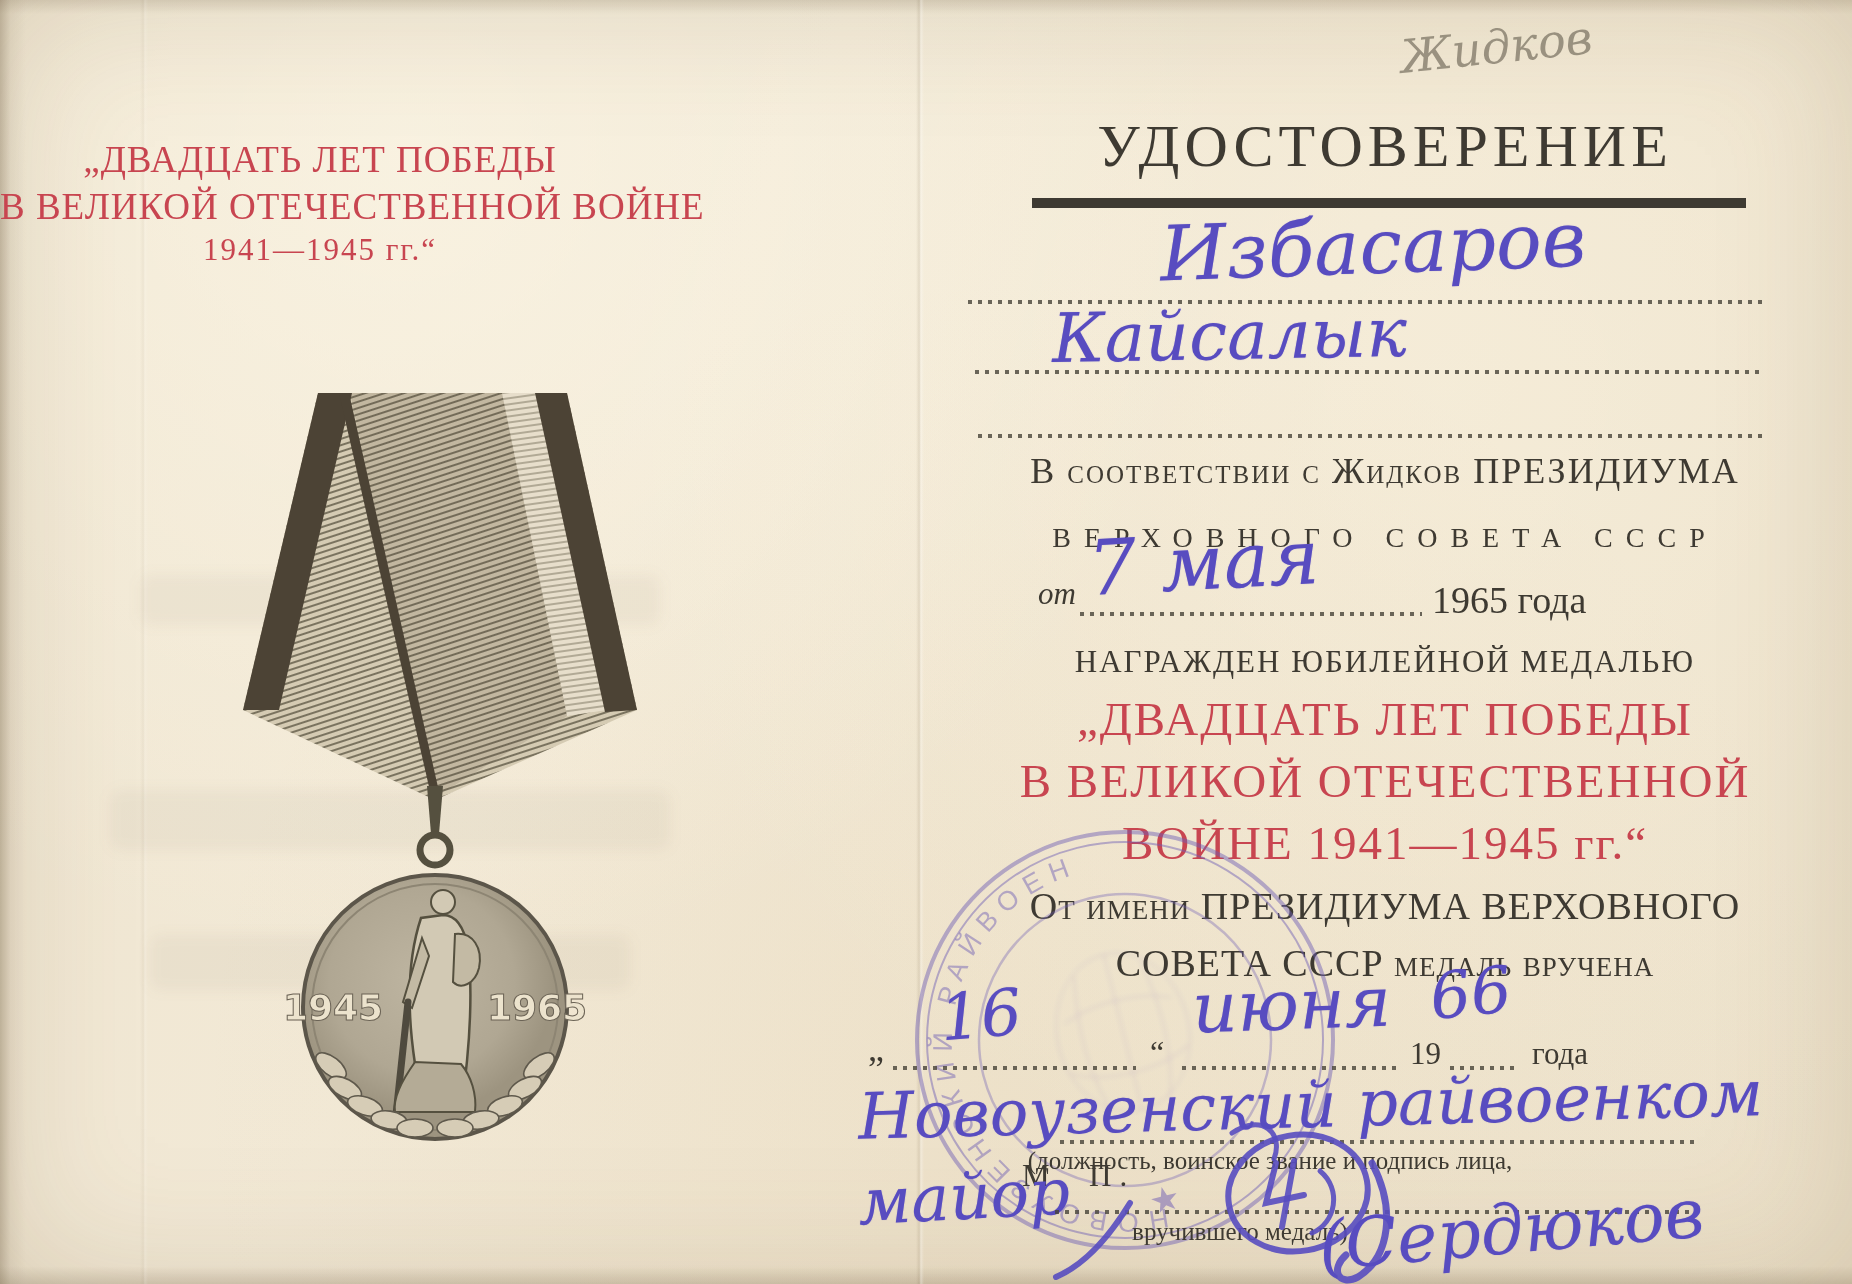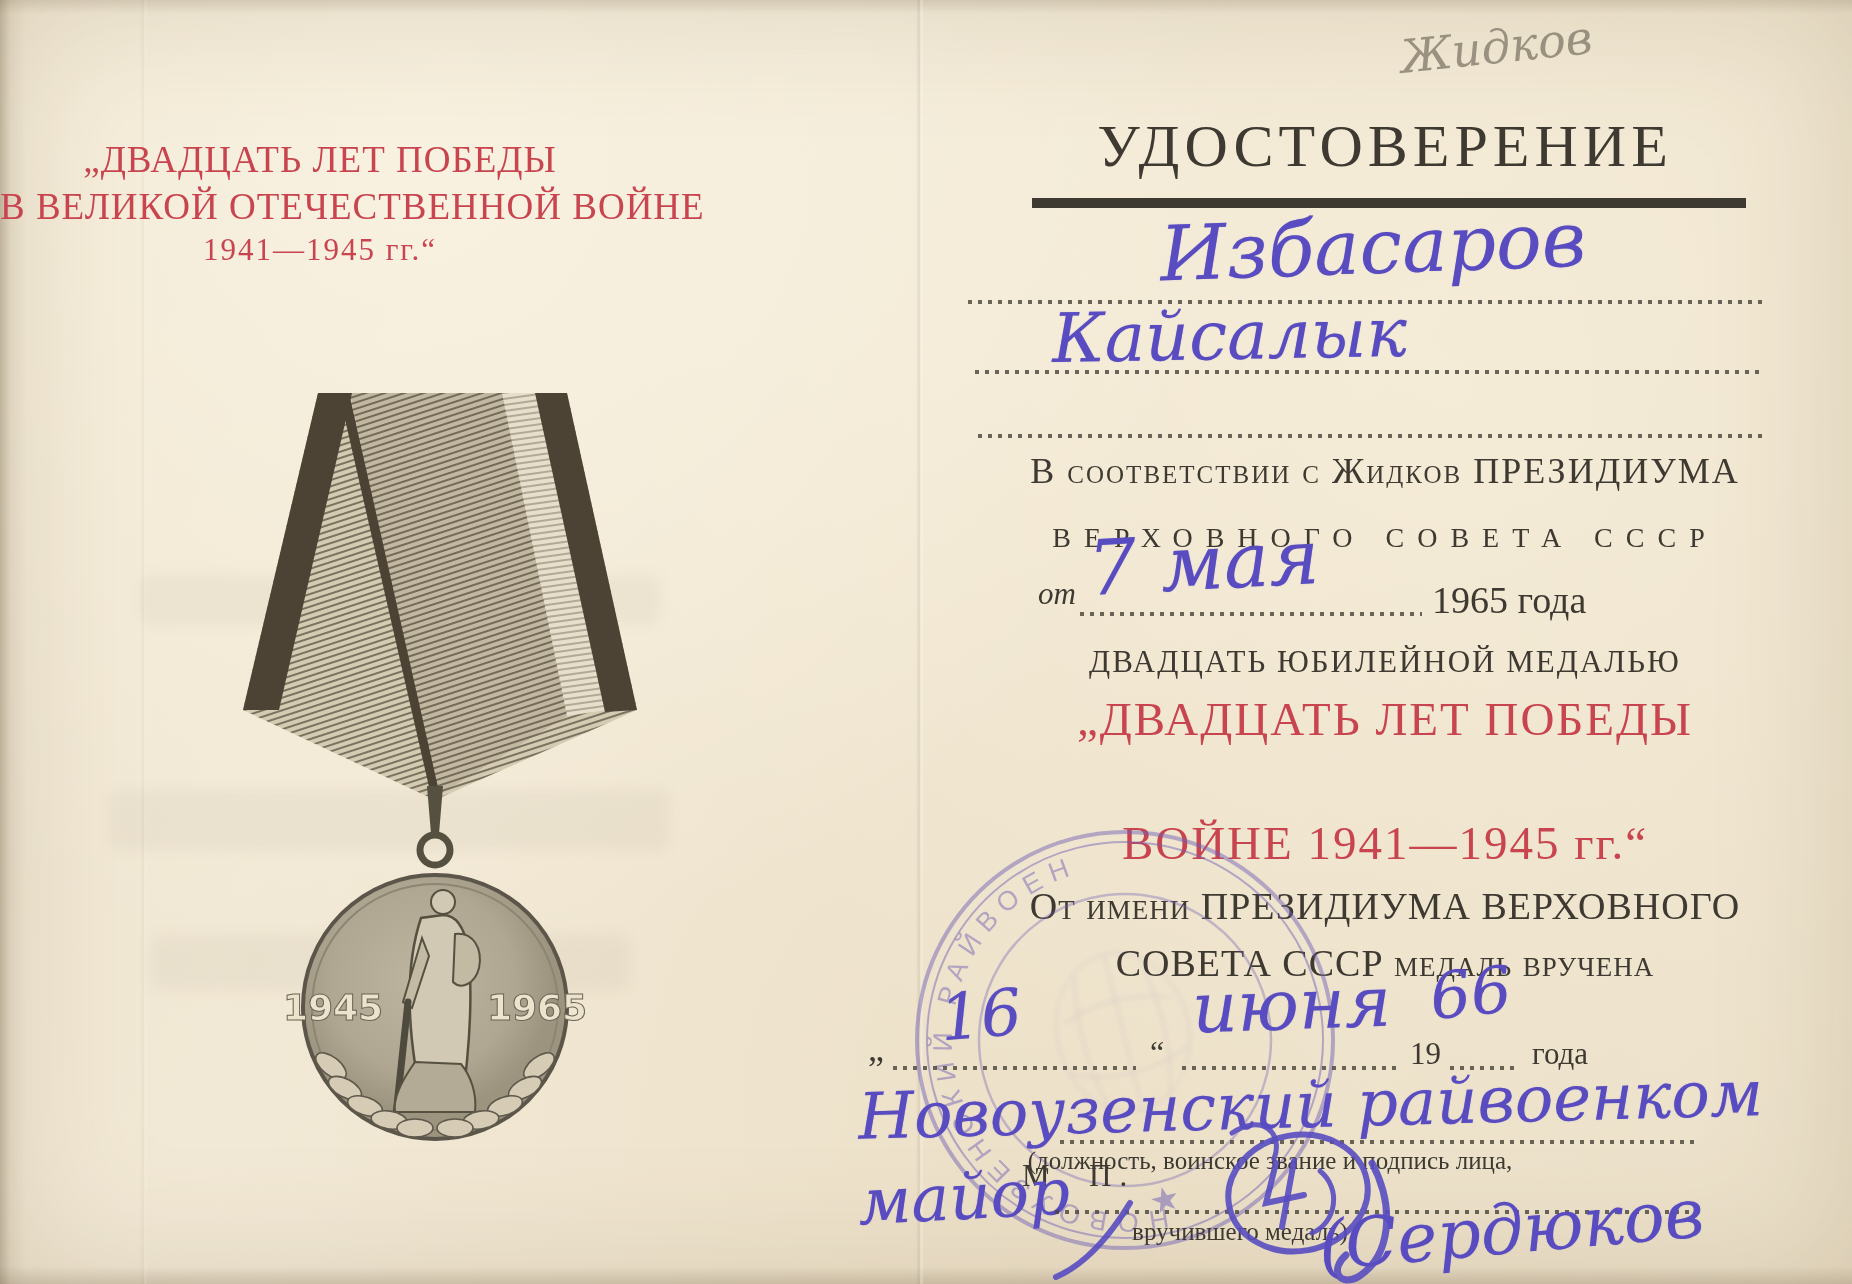--- a/index.html
+++ b/index.html
@@ -146,23 +146,24 @@
   <div class="abs dots" style="left:978px;top:434px;width:788px;"></div>
 
   <div class="abs print sc center nw" style="left:935px;width:900px;top:450px;font-size:36px;letter-spacing:2px;">В соответствии с Жидков ПРЕЗИДИУМА</div>
   <div class="abs print center nw" style="left:935px;width:900px;top:502px;font-size:28px;letter-spacing:13px;margin-top:20px;">ВЕРХОВНОГО СОВЕТА СССР</div>
 
   <div class="abs print nw" style="left:1038px;top:576px;font-size:31px;font-style:italic;">от</div>
   <div class="abs dots" style="left:1080px;top:612px;width:342px;"></div>
   <div class="abs hand" style="left:1088px;top:518px;font-size:76px;transform:rotate(-3deg);">7 мая</div>
   <div class="abs print nw" style="left:1432px;top:578px;font-size:38px;">1965 года</div>
 
-  <div class="abs print center nw" style="left:935px;width:900px;top:644px;font-size:31px;letter-spacing:2px;">ДВАДЦАТЬ ЮБИЛЕЙНОЙ МЕДАЛЬЮ</div>
+  <div class="abs print center nw" style="left:935px;width:900px;top:644px;font-size:31px;letter-spacing:2px;">НАГРАЖДЕН ЮБИЛЕЙНОЙ МЕДАЛЬЮ</div>
 
   <div class="abs red center nw" style="left:935px;width:900px;top:692px;font-size:47px;letter-spacing:2px;">„ДВАДЦАТЬ ЛЕТ ПОБЕДЫ</div>
+  <div class="abs red center nw" style="left:935px;width:900px;top:754px;font-size:47px;letter-spacing:2px;">В ВЕЛИКОЙ ОТЕЧЕСТВЕННОЙ</div>
   <div class="abs red center nw" style="left:935px;width:900px;top:816px;font-size:47px;letter-spacing:2px;">ВОЙНЕ 1941—1945 гг.“</div>
 
   <div class="abs print sc center nw" style="left:935px;width:900px;top:941px;font-size:38px;letter-spacing:1px;">СОВЕТА СССР медаль вручена</div>
   <div class="abs print sc center nw" style="left:935px;width:900px;top:884px;font-size:38px;letter-spacing:1px;">От имени ПРЕЗИДИУМА ВЕРХОВНОГО</div>
 
   <svg class="abs" style="left:895px;top:810px;opacity:.85;" width="460" height="460" viewBox="0 0 460 460">
     <defs>
       <path id="stampArc" d="M 230,57 A 173,173 0 1,1 229.9,57" fill="none"></path>
       <filter id="blurF">
           <feGaussianBlur stdDeviation="2.5"></feGaussianBlur>

